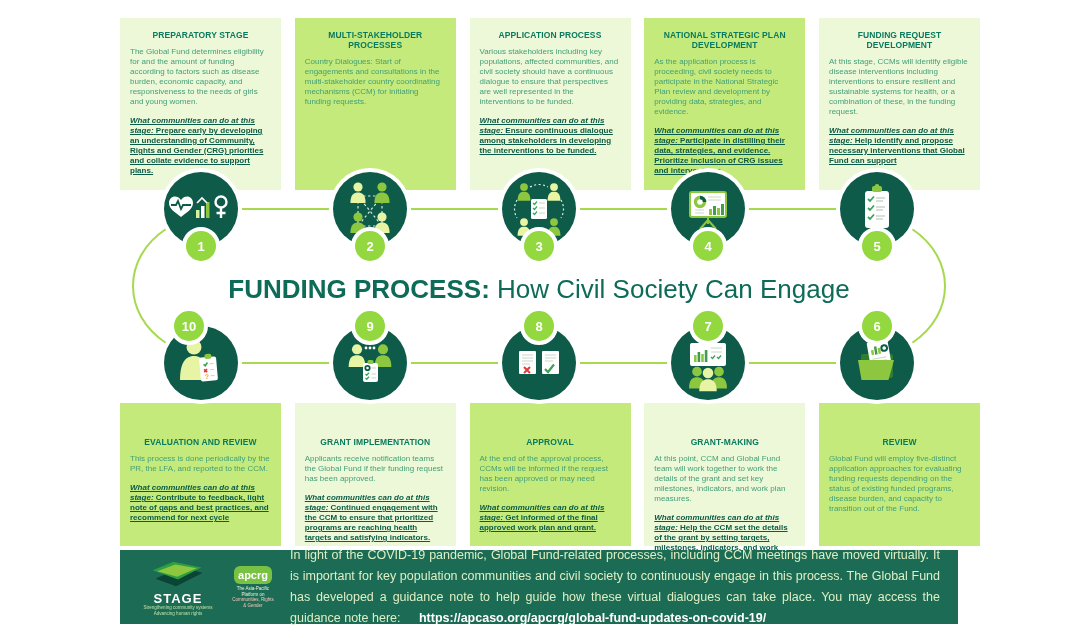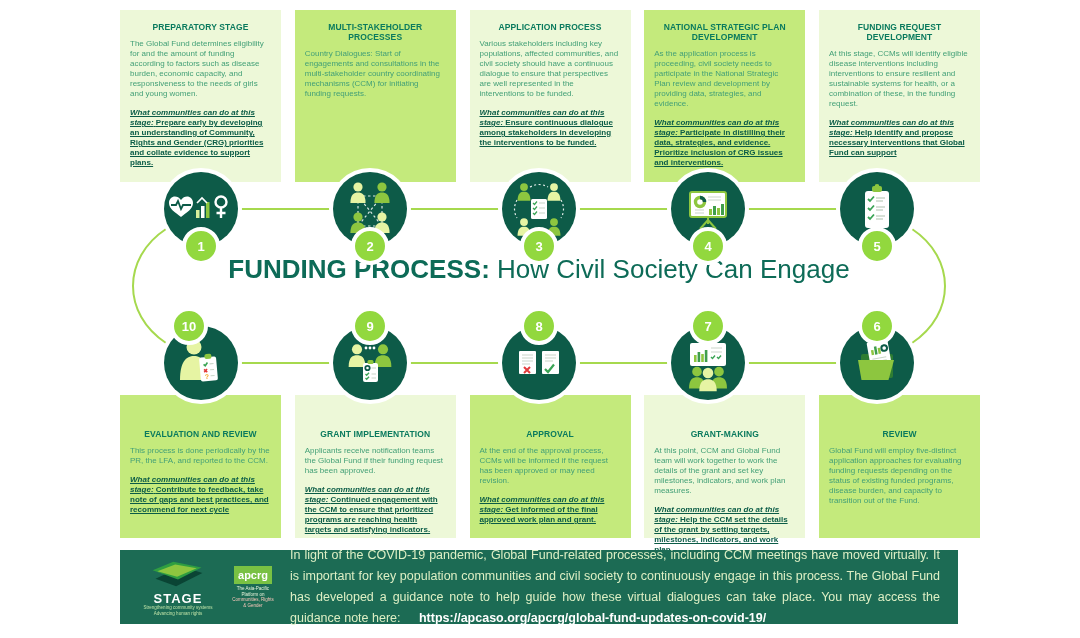--- a/index.html
+++ b/index.html
@@ -1,19 +1,19 @@
 <!DOCTYPE html>
 <html><head>
 <meta charset="utf-8">
 <style>
   html,body{margin:0;padding:0;background:#ffffff;}
   body{width:1080px;height:638px;font-family:"Liberation Sans",sans-serif;}
   #canvas{position:relative;width:1080px;height:638px;background:#fff;overflow:hidden;}
 
-  .row{position:absolute;left:120px;width:860px;display:flex;justify-content:space-between;}
+  .row{position:absolute;left:120px;width:860px;display:flex;justify-content:space-between;margin-top:8px;}
   .row-top{top:10px;height:172px;}
   .row-bottom{top:395px;height:143px;}
   .card{width:161px;height:100%;box-sizing:border-box;}
   .pale{background:#edf8d8;}
   .bright{background:#c4ea7c;}
   .card h3{margin:12px 6px 7px;font-size:8.5px;line-height:10px;text-align:center;
            color:#0a7a5e;font-weight:bold;letter-spacing:.1px;}
   .row-bottom .card h3{margin-top:34px;}
   .card p{margin:0 10px 9px;font-size:8px;line-height:10px;}
   .card .body{color:#43a077;}
@@ -21,31 +21,31 @@
   .card .cta .lbl{font-style:italic;}
 
   .flow{position:absolute;left:0;top:0;z-index:2;}
   .cutout{position:absolute;width:82px;height:82px;border-radius:50%;background:#fff;z-index:3;}
   .circle{position:absolute;width:74px;height:74px;border-radius:50%;background:#0d5b48;z-index:4;}
   .circle svg{display:block;}
   .badge{position:absolute;width:30px;height:30px;border-radius:50%;background:#92d83e;
          border:4px solid #fff;z-index:5;display:flex;align-items:center;justify-content:center;
          color:#fff;font-weight:bold;font-size:13px;}
 
-  .center-title{position:absolute;left:120px;top:254px;width:838px;text-align:center;
+  .center-title{position:absolute;left:120px;top:274px;width:838px;text-align:center;
                 font-size:26px;color:#0d6b57;z-index:2;}
   .center-title .t-bold{font-weight:bold;}
 
   .footer{position:absolute;left:120px;top:550px;width:838px;height:74px;background:#1c6b54;
           display:flex;align-items:center;gap:16px;padding:0 18px 0 20px;box-sizing:border-box;z-index:2;}
   .apcaso{width:76px;text-align:center;flex:none;}
   .apcaso .nm{color:#fff;font-weight:bold;font-size:13px;letter-spacing:1px;line-height:13px;}
   .apcaso .tg{color:#bfe3a8;font-size:4.5px;line-height:5.5px;}
   .apcrg{width:42px;text-align:center;flex:none;}
-  .apcrg .box{width:38px;height:18px;background:#79c143;border-radius:0;margin:0 auto;
+  .apcrg .box{width:38px;height:18px;background:#79c143;border-radius:6px;margin:0 auto;
               display:flex;align-items:center;justify-content:center;color:#fff;font-weight:bold;font-size:11px;}
   .apcrg .l1{color:#eaf6dd;font-size:4.5px;line-height:5.5px;margin-top:2px;}
   .apcrg .l2{color:#ffc9bd;font-size:4.5px;line-height:5.5px;}
   .footer-text{flex:1;font-size:12.5px;line-height:21px;color:#ddefc4;text-align:justify;}
   .footer-text .lnk{color:#fff;font-weight:bold;padding-left:15px;}
   .hiddefs{position:absolute;width:0;height:0;}
 </style>
 </head>
 <body>
 
@@ -84,21 +84,21 @@
       <h3>FUNDING REQUEST DEVELOPMENT</h3>
       <p class="body">At this stage, CCMs will identify eligible disease interventions including interventions to ensure resilient and sustainable systems for health, or a combination of these, in the funding request.</p>
       <p class="cta"><span class="lbl">What communities can do at this stage:</span> <span>Help identify and propose necessary interventions that Global Fund can support</span></p>
     </div>
   </div>
 
   <div class="row row-bottom">
     <div class="card bright">
       <h3>EVALUATION AND REVIEW</h3>
       <p class="body">This process is done periodically by the PR, the LFA, and reported to the CCM.</p>
-      <p class="cta"><span class="lbl">What communities can do at this stage:</span> <span>Contribute to feedback, take note of gaps and best practices, and recommend for next cycle</span></p>
+      <p class="cta"><span class="lbl">What communities can do at this stage:</span> <span>Contribute to feedback, light note of gaps and best practices, and recommend for next cycle</span></p>
     </div>
     <div class="card pale">
       <h3>GRANT IMPLEMENTATION</h3>
       <p class="body">Applicants receive notification teams the Global Fund if their funding request has been approved.</p>
       <p class="cta"><span class="lbl">What communities can do at this stage:</span> <span>Continued engagement with the CCM to ensure that prioritized programs are reaching health targets and satisfying indicators.</span></p>
     </div>
     <div class="card bright">
       <h3>APPROVAL</h3>
       <p class="body">At the end of the approval process, CCMs will be informed if the request has been approved or may need revision.</p>
       <p class="cta"><span class="lbl">What communities can do at this stage:</span> <span>Get informed of the final approved work plan and grant.</span></p>

